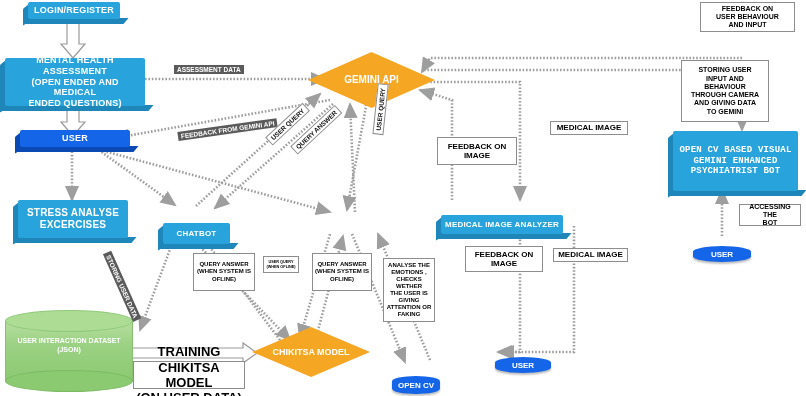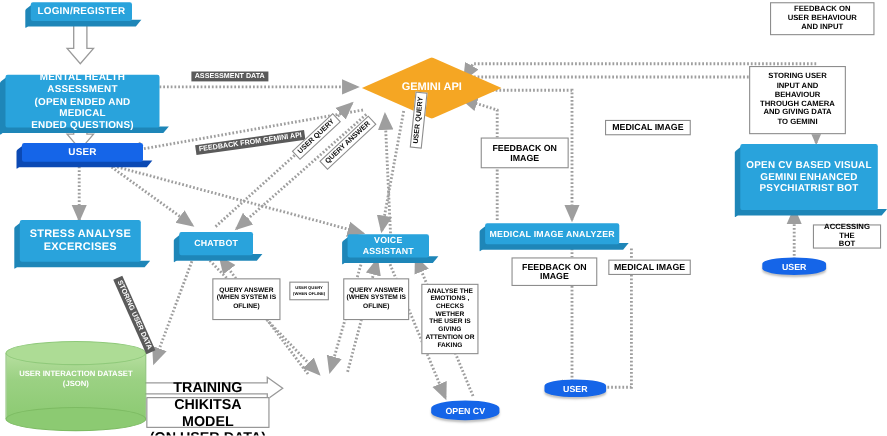--- a/index.html
+++ b/index.html
@@ -62,21 +62,21 @@
   
   .chip{position:absolute;background:#fff;border:1px solid #8d8d8d;
         color:#111;font-weight:bold;white-space:nowrap;padding:1px 3px;
         line-height:1.1;}
   .chip.dark{background:#5a5a5a;border:none;color:#fff;}
 
   .f6{font-size:6px;}
   .f65{font-size:6.5px;}
   .f7{font-size:7px;}
   .f75{font-size:13px;}
-  .f8{font-size:8px;}
+  .f8{font-size:8px;margin-top:12px;}
   .f9{font-size:9px;}
   .f10{font-size:10px;}
 </style>
 </head>
 <body>
 
 <div id="canvas">
 
   <svg class="edges" viewBox="0 0 806 396" xmlns="http://www.w3.org/2000/svg">
     <defs>
@@ -147,21 +147,21 @@
     </g>
   </svg>
 
   <div class="box3d f9" style="left:28px;top:2px;width:92px;height:17px;">
     <span class="side"></span>
       <span class="bot"></span>
       <span class="face"></span>
     <span class="lbl">LOGIN/REGISTER</span>
   </div>
 
-  <div class="box3d f9" style="left:5px;top:68px;width:140px;height:48px;">
+  <div class="box3d f9" style="left:5px;top:58px;width:140px;height:48px;">
     <span class="side"></span>
       <span class="bot"></span>
       <span class="face"></span>
     <span class="lbl">
       <span>MENTAL HEALTH ASSESSMENT</span><br>
       <span>(OPEN ENDED AND MEDICAL</span><br>
       <span>ENDED QUESTIONS)</span>
     </span>
   </div>
 
@@ -182,61 +182,60 @@
     </span>
   </div>
 
   <div class="box3d f8" style="left:163px;top:211px;width:67px;height:21px;">
     <span class="side"></span>
       <span class="bot"></span>
       <span class="face"></span>
     <span class="lbl">CHATBOT</span>
   </div>
 
-  <div class="box3d f8" style="left:316px;top:213px;width:74px;height:21px;">
-    <span class="side"></span>
-      <span class="bot"></span>
-      <span class="face"></span>
-    <span class="lbl">VOICE ASSISTANT</span>
-  </div>
 
   <div class="box3d f8" style="left:441px;top:203px;width:122px;height:19px;justify-content:center;">
     <span class="side"></span>
       <span class="bot"></span>
       <span class="face"></span>
     <span class="lbl">MEDICAL IMAGE ANALYZER</span>
   </div>
 
-  <div class="box3d f9" style="left:673px;top:131px;width:125px;height:60px;">
+  <div class="box3d f9" style="left:673px;top:131px;width:125px;height:60px;font-family:Liberation Mono, monospace;">
     <span class="side"></span>
       <span class="bot"></span>
       <span class="face"></span>
     <span class="lbl">
       <span>OPEN CV BASED VISUAL</span><br>
       <span>GEMINI ENHANCED</span><br>
       <span>PSYCHIATRIST BOT</span>
     </span>
   </div>
 
-  <div class="rhomb" style="left:329px;top:52px;width:127px;height:56px;">
+  <div class="rhomb" style="left:308px;top:52px;width:127px;height:56px;">
     <span class="depth"></span>
     <span class="top"></span>
     <span class="lbl f10">GEMINI API</span>
   </div>
 
+  <div class="rhomb" style="left:252px;top:327px;width:118px;height:50px;">
+    <span class="depth"></span>
+    <span class="top"></span>
+    <span class="lbl f9">CHIKITSA MODEL</span>
+  </div>
 
   <div class="pill f8" style="left:693px;top:234px;width:58px;height:16px;">
     <span>USER</span>
   </div>
 
   <div class="pill f8" style="left:495px;top:345px;width:56px;height:16px;">
     <span>USER</span>
   </div>
 
-  <div class="pill f8" style="left:392px;top:364px;width:62px;height:18px;">
+  <div class="pill f8" style="left:392px;top:364px;width:48px;height:18px;">
     <span>OPEN CV</span>
   </div>
 
   <div class="cyl" style="left:5px;top:310px;width:128px;height:82px;">
     <span class="body"></span>
     <span class="top"></span>
     <span class="bot"></span>
     <span class="lbl f7">
       <span>USER INTERACTION DATASET</span><br>
       <span>(JSON)</span>

